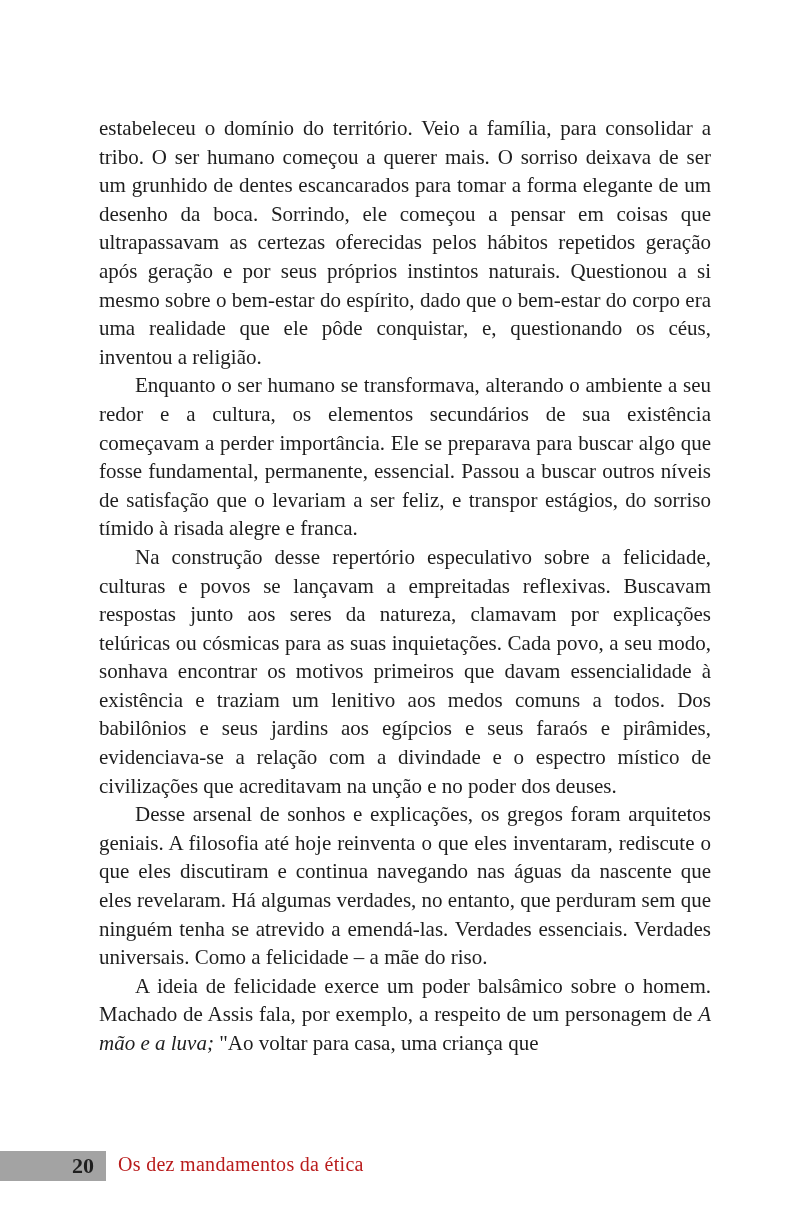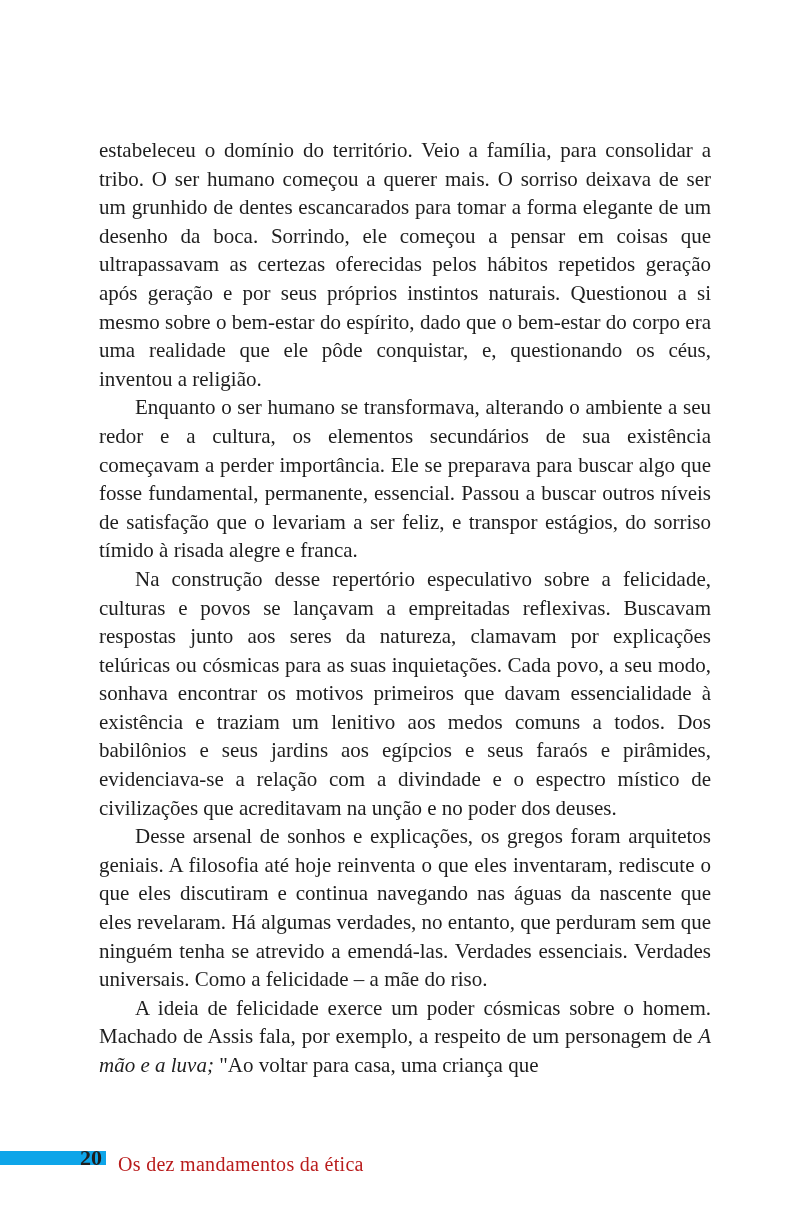--- a/index.html
+++ b/index.html
@@ -27,36 +27,35 @@
     hyphens: auto;
     -webkit-hyphens: auto;
   }
   .text-block p {
     margin: 0;
     padding: 0;
     text-indent: 36px;
   }
   .text-block p.no-indent {
     text-indent: 0;
-    margin-top: 22px;
   }
   .book-title-em {
     font-style: italic;
   }
   .footer-pagenum-box {
     position: absolute;
     left: 0;
     top: 1151px;
     width: 106px;
-    height: 14px;
-    background: #0ea5e9;
+    height: 30px;
+    background: #a3a3a3;
     display: flex;
     align-items: center;
     justify-content: flex-end;
-    padding-right: 4px;
+    padding-right: 12px;
     box-sizing: border-box;
   }
   .footer-pagenum {
     font-size: 22px;
     font-weight: bold;
     color: #1f1f1f;
     line-height: 1;
   }
   .footer-title {
     position: absolute;
@@ -73,21 +72,21 @@
 </head>
 <body>
 
 <div class="page">
 
   <main class="text-block">
     <p class="no-indent">estabeleceu o domínio do território. Veio a família, para consolidar a tribo. O ser humano começou a querer mais. O sorriso deixava de ser um grunhido de dentes escancarados para tomar a forma elegante de um desenho da boca. Sorrindo, ele começou a pensar em coisas que ultrapassavam as certezas oferecidas pelos hábitos repetidos geração após geração e por seus próprios instintos naturais. Questionou a si mesmo sobre o bem-estar do espírito, dado que o bem-estar do corpo era uma realidade que ele pôde conquistar, e, questionando os céus, inventou a religião.</p>
     <p>Enquanto o ser humano se transformava, alterando o ambiente a seu redor e a cultura, os elementos secundários de sua existência começavam a perder importância. Ele se preparava para buscar algo que fosse fundamental, permanente, essencial. Passou a buscar outros níveis de satisfação que o levariam a ser feliz, e transpor estágios, do sorriso tímido à risada alegre e franca.</p>
     <p>Na construção desse repertório especulativo sobre a felicidade, culturas e povos se lançavam a empreitadas reflexivas. Buscavam respostas junto aos seres da natureza, clamavam por explicações telúricas ou cósmicas para as suas inquietações. Cada povo, a seu modo, sonhava encontrar os motivos primeiros que davam essencialidade à existência e traziam um lenitivo aos medos comuns a todos. Dos babilônios e seus jardins aos egípcios e seus faraós e pirâmides, evidenciava-se a relação com a divindade e o espectro místico de civilizações que acreditavam na unção e no poder dos deuses.</p>
     <p>Desse arsenal de sonhos e explicações, os gregos foram arquitetos geniais. A filosofia até hoje reinventa o que eles inventaram, rediscute o que eles discutiram e continua navegando nas águas da nascente que eles revelaram. Há algumas verdades, no entanto, que perduram sem que ninguém tenha se atrevido a emendá-las. Verdades essenciais. Verdades universais. Como a felicidade – a mãe do riso.</p>
-    <p><span>A ideia de felicidade exerce um poder cósmicas sobre o homem. Machado de Assis fala, por exemplo, a respeito de um personagem de </span><span class="book-title-em">A mão e a luva;</span><span> "Ao voltar para casa, uma criança que</span></p>
+    <p><span>A ideia de felicidade exerce um poder balsâmico sobre o homem. Machado de Assis fala, por exemplo, a respeito de um personagem de </span><span class="book-title-em">A mão e a luva;</span><span> "Ao voltar para casa, uma criança que</span></p>
   </main>
 
   <footer>
     <div class="footer-pagenum-box">
       <span class="footer-pagenum">20</span>
     </div>
     <div class="footer-title">Os dez mandamentos da ética</div>
   </footer>
 
 </div>

